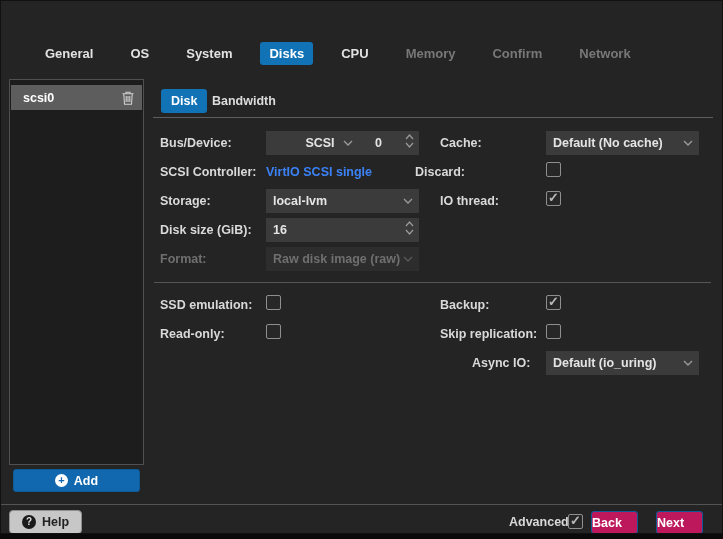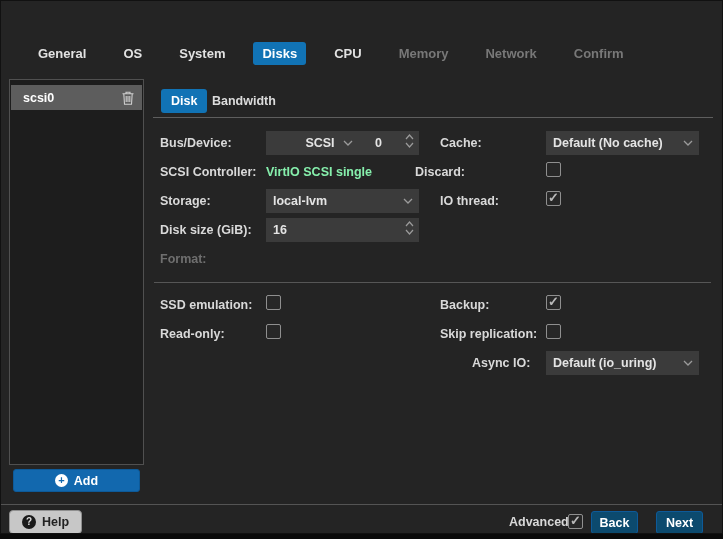--- a/index.html
+++ b/index.html
@@ -18,21 +18,21 @@
   .titlebar {
     position:absolute; left:0; top:0; right:0; height:30px;
     background:#1e1e1e; border-bottom:1px solid #191919;
     display:flex; align-items:center;
   }
   .title { color:#42a1dc; font-weight:bold; font-size:13.5px; padding-left:10px; }
   .close-btn { position:absolute; right:7px; top:6px; width:18px; height:18px; cursor:pointer; }
   
   .tabbar {
     position:absolute; left:0; top:38px; right:0; height:28px;
-    display:flex; align-items:center; gap:19px; padding-left:28px;
+    display:flex; align-items:center; gap:19px; padding-left:35px;
   }
   .tab { color:#e2e2e2; font-weight:bold; font-size:13px; padding:4px 9px; border-radius:3px; }
   .tab.active { background:#1173b5; color:#fff; }
   .tab.disabled { color:#787878; }
   
   .sidepanel {
     position:absolute; left:8px; top:78px; width:135px; height:386px;
     background:#1d1d1d; border:1px solid #505050;
   }
   .disk-item {
@@ -58,21 +58,21 @@
   }
   .subtab-bw {
     position:absolute; left:211px; top:88px; height:24px;
     color:#dcdcdc; font-weight:bold; display:flex; align-items:center;
   }
   .subtab-line { position:absolute; left:152px; top:116px; width:560px; height:1px; background:#5e5e5e; }
   .mid-line { position:absolute; left:153px; top:281px; width:557px; height:1px; background:#565656; }
   
   .flabel { position:absolute; color:#d9d9d9; font-weight:bold; line-height:16px; white-space:nowrap; }
   .flabel.disabled { color:#6f6f6f; }
-  .fvalue-text { position:absolute; color:#86efac; font-weight:bold; line-height:16px; white-space:nowrap; }
+  .fvalue-text { position:absolute; color:#3b82f6; font-weight:bold; line-height:16px; white-space:nowrap; }
   .field {
     position:absolute; width:153px; height:24px; background:#3b3b3b;
     color:#e4e4e4; font-weight:bold; line-height:24px; padding-left:7px;
     white-space:nowrap; overflow:hidden;
   }
   .field .chev { position:absolute; right:6px; top:9px; color:#9b9b9b; }
   .field.disabled { background:#2d2d2d; color:#6f6f6f; }
   .field.disabled .chev { color:#5a5a5a; }
   .field .spinner { position:absolute; right:5px; top:3px; color:#9b9b9b; display:flex; flex-direction:column; gap:2px; }
   .combo { display:flex; padding-left:0; }
@@ -95,42 +95,42 @@
     color:#222; font-weight:bold; display:flex; align-items:center; gap:6px;
   }
   .q-circle {
     width:14px; height:14px; background:#1a1a1a; border-radius:50%;
     color:#ddd; font-size:10px; font-weight:bold; line-height:14px; text-align:center;
   }
   .adv-label { position:absolute; left:508px; top:514px; color:#d9d9d9; font-weight:bold; }
   .adv-check { left:567px; top:513px; }
   .btn {
     position:absolute; top:510px; width:47px; height:23px;
-    background:#0c4a6e; border:1px solid #0d5a99; border-radius:3px;
-    color:#fff; font-weight:bold; display:flex; align-items:center; justify-content:center;
+    background:#be185d; border:1px solid #0d5a99; border-radius:3px;
+    color:#fff; font-weight:bold; display:flex; align-items:center; 
   }
   .back-btn { left:590px; }
   .next-btn { left:655px; }
   svg { display:block; }
 </style>
 </head>
 <body>
 
 <div class="dialog">
 
 
   <div class="tabbar">
     <span class="tab">General</span>
     <span class="tab">OS</span>
     <span class="tab">System</span>
     <span class="tab active">Disks</span>
     <span class="tab">CPU</span>
     <span class="tab disabled">Memory</span>
+    <span class="tab disabled">Confirm</span>
     <span class="tab disabled">Network</span>
-    <span class="tab disabled">Confirm</span>
   </div>
 
   <div class="sidepanel">
     <div class="disk-item">
       <span>scsi0</span>
       <span class="spacer"></span>
       <span>
         <svg width="12" height="14" viewBox="0 0 12 14">
           <path d="M0.5 2.8h11M4 2.8V1.2h4v1.6M1.8 2.8l0.7 10.4h7l0.7-10.4M4.2 5v6M6 5v6M7.8 5v6" fill="none" stroke="#cfcfcf" stroke-width="1.1"></path>
         </svg>
@@ -193,20 +193,28 @@
       <svg width="9" height="6" viewBox="0 0 9 6">
           <polyline points="1,5 4.5,1 8,5" fill="none" stroke="currentColor" stroke-width="1.2"></polyline>
         </svg>
       <svg width="9" height="6" viewBox="0 0 9 6">
           <polyline points="1,1 4.5,5 8,1" fill="none" stroke="currentColor" stroke-width="1.2"></polyline>
         </svg>
     </span>
   </div>
 
   <span class="flabel disabled" style="left:159px; top:250px;">Format:</span>
+  <div class="field disabled" style="left:265px; top:246px; padding-right:20px;">
+    <span>Raw disk image (raw)</span>
+    <span class="chev">
+      <svg width="10" height="6" viewBox="0 0 10 6">
+          <polyline points="1,1 5,5 9,1" fill="none" stroke="currentColor" stroke-width="1.3"></polyline>
+        </svg>
+    </span>
+  </div>
 
   <span class="flabel" style="left:439px; top:134px;">Cache:</span>
   <div class="field" style="left:545px; top:130px;">
     <span>Default (No cache)</span>
     <span class="chev">
       <svg width="10" height="6" viewBox="0 0 10 6">
           <polyline points="1,1 5,5 9,1" fill="none" stroke="currentColor" stroke-width="1.3"></polyline>
         </svg>
     </span>
   </div>

